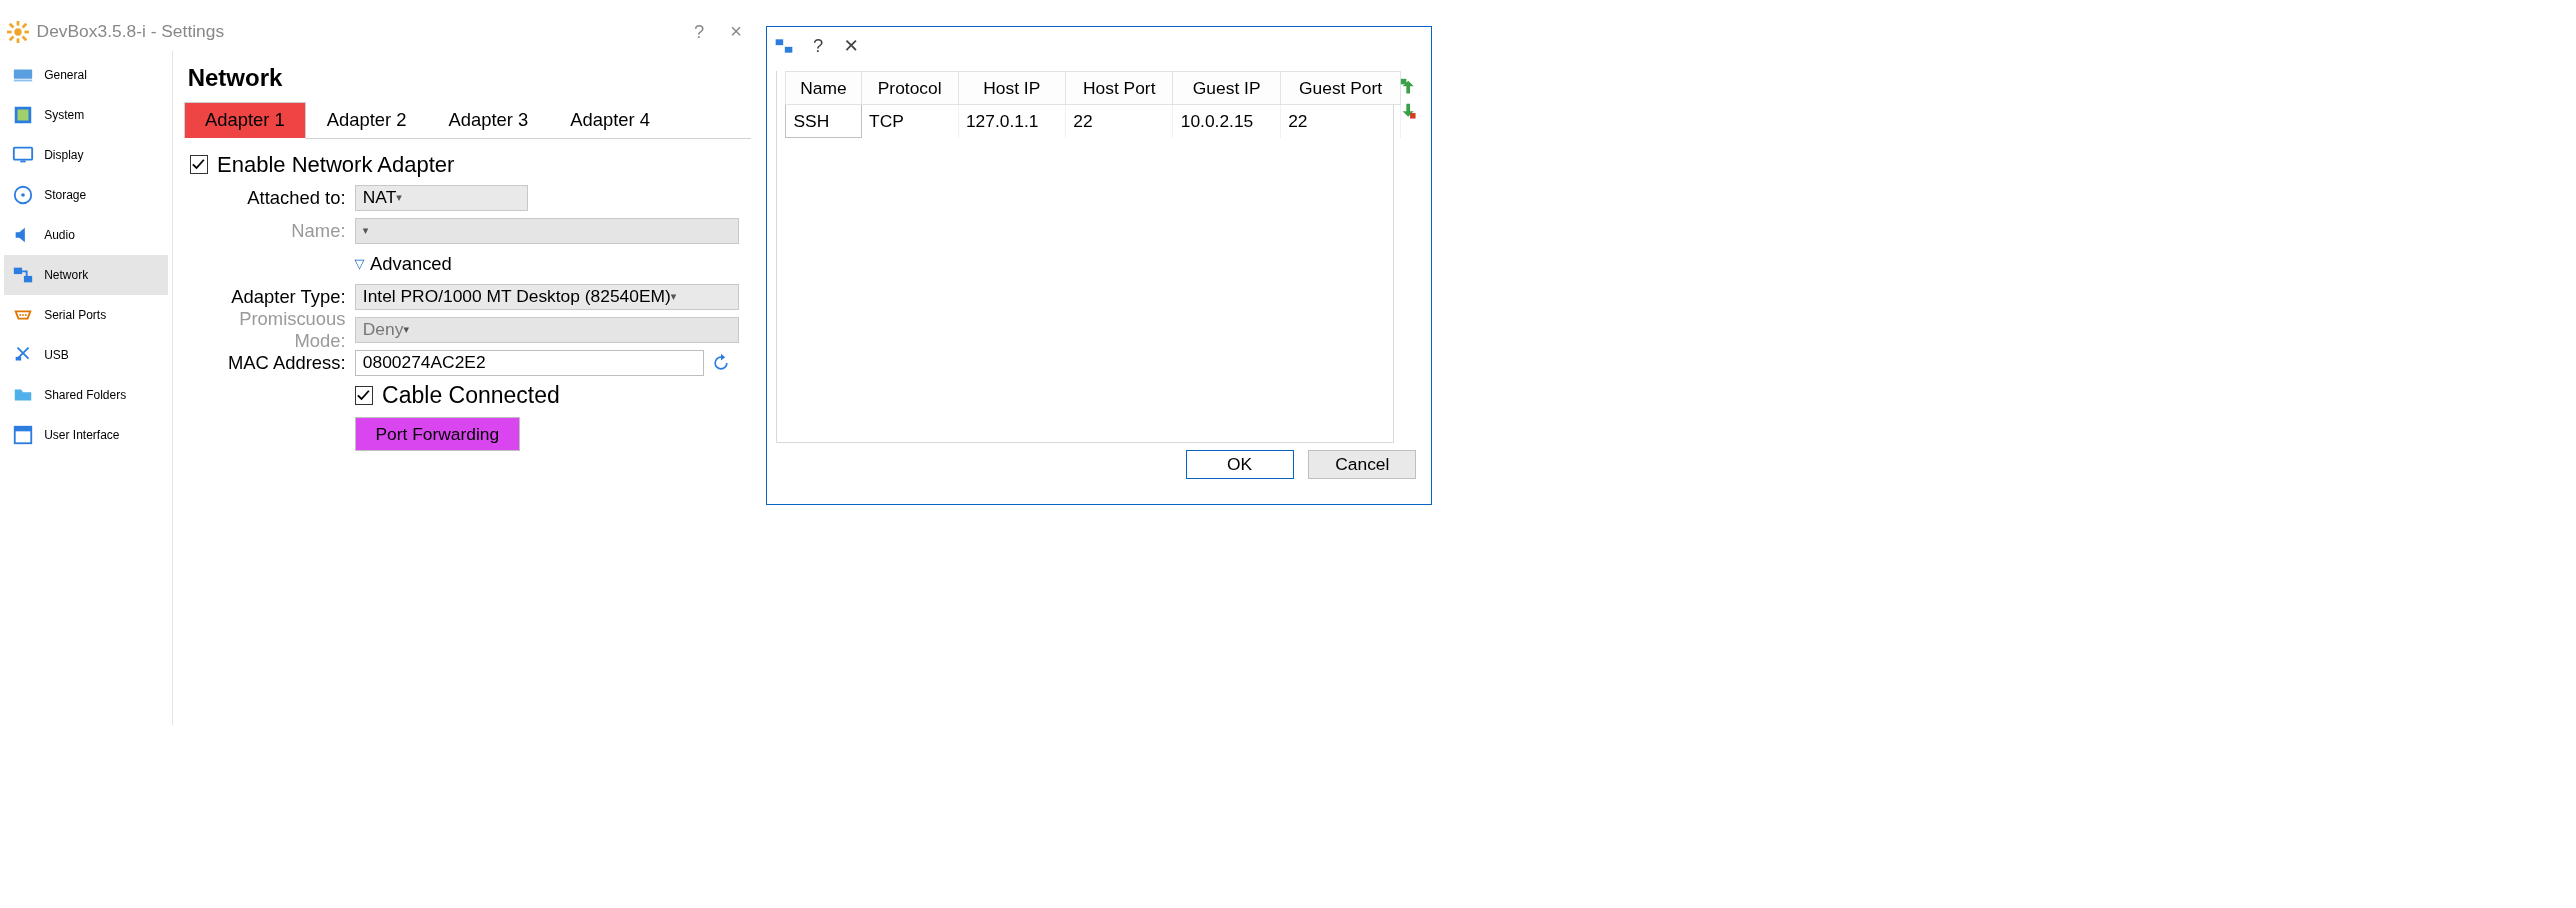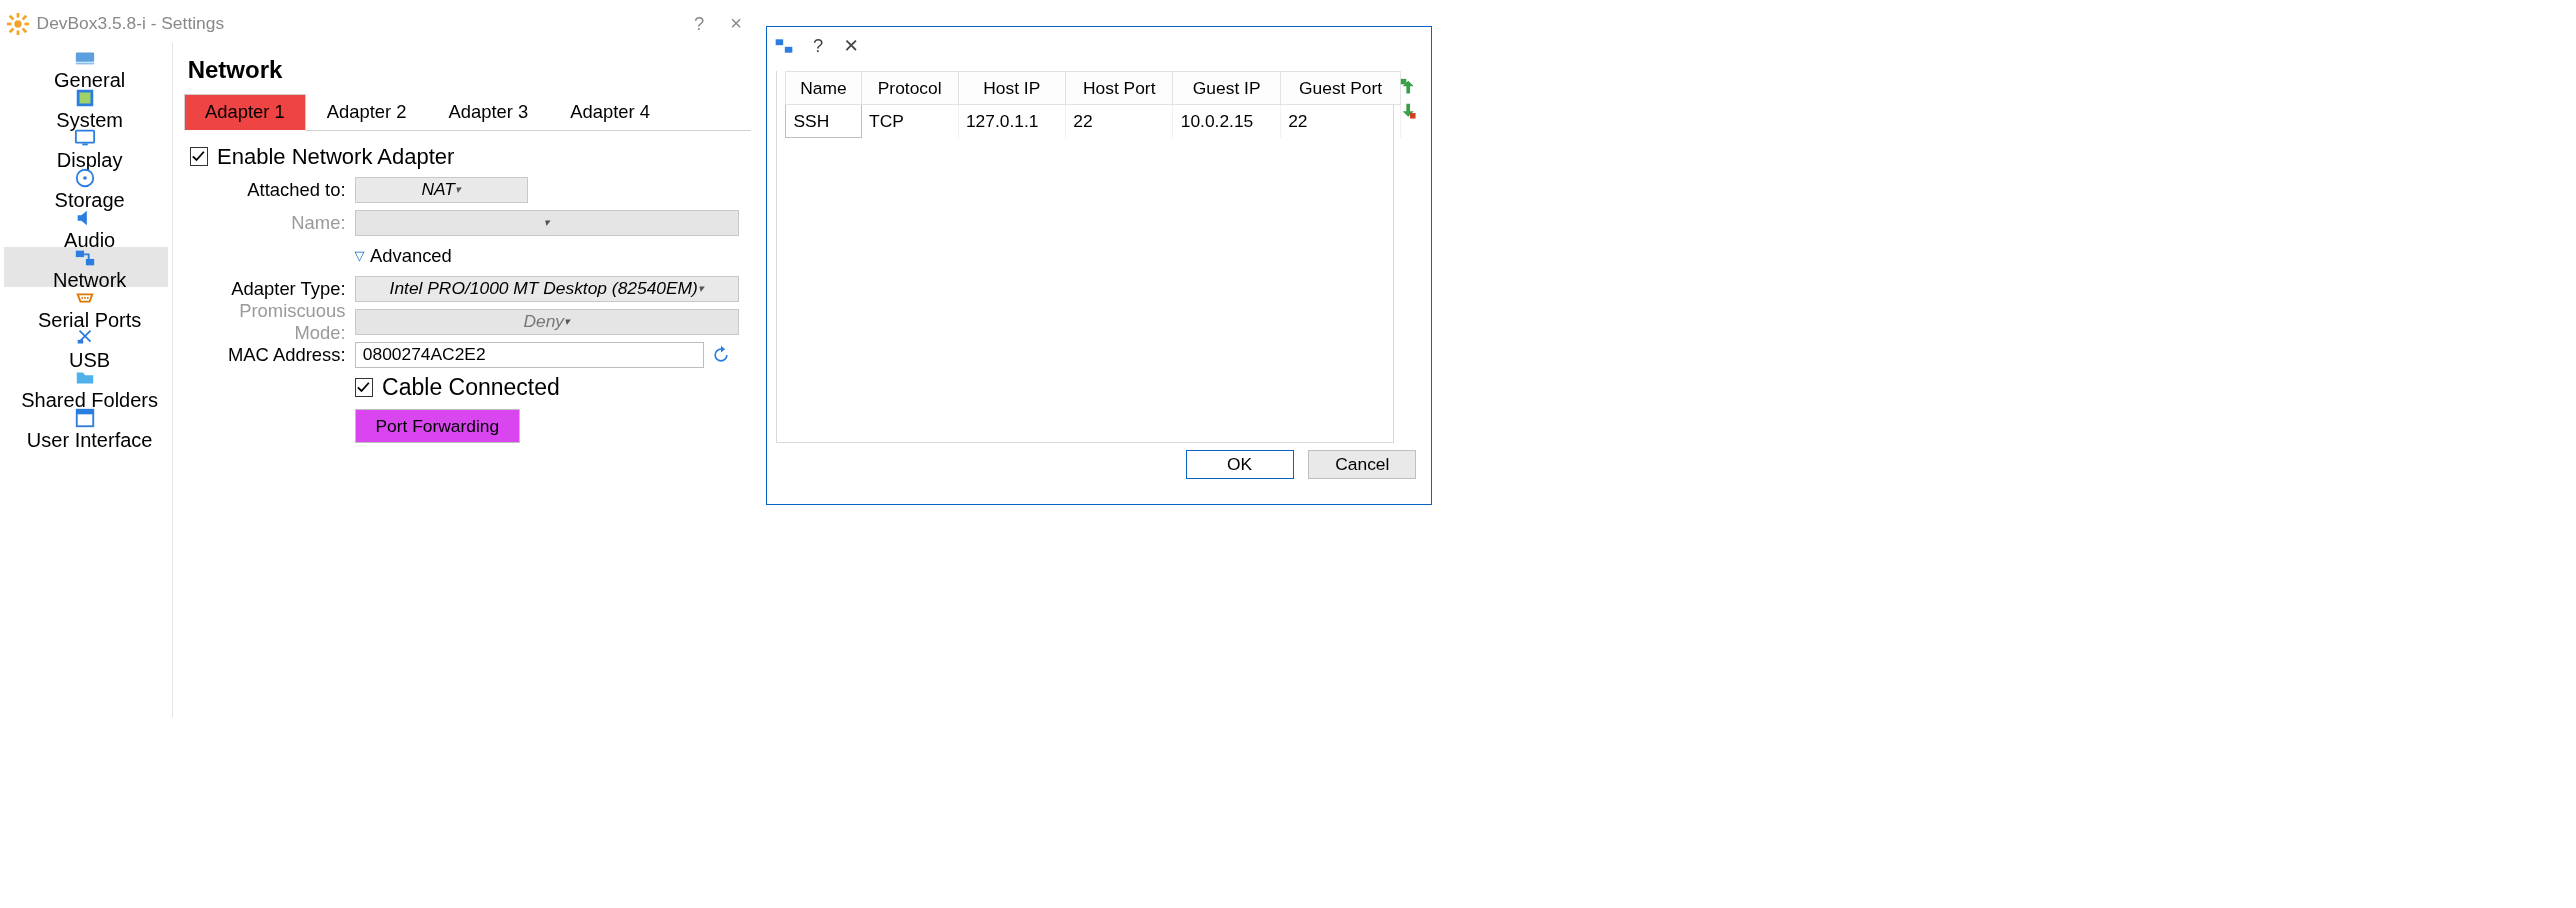--- a/index.html
+++ b/index.html
@@ -1,48 +1,48 @@
 <!DOCTYPE html>
 <html style="font-size:14.7px"><head>
 <meta charset="utf-8">
 <style>
   * { box-sizing: border-box; font-family: "Segoe UI", Tahoma, sans-serif; }
   body { margin: 0; background: #fff; font-size: 16.5px; color: #000; position: relative; width: 2576px; height: 909px; }
 
   
-  .settings-window { position: absolute; left: 0; top: 4px; width: 762px; height: 713px; background: #fff; }
+  .settings-window { position: absolute; left: 0; top: 12px; width: 762px; height: 713px; background: #fff; }
   .settings-titlebar { height: 39px; display: flex; align-items: center; padding: 0 7.3px; color: #888; font-size: 17.4px; }
   .settings-titlebar .gear { width: 22px; height: 22px; margin-right: 7.3px; }
   .settings-titlebar .title { flex: 1; }
   .settings-titlebar .help { width: 37px; text-align: center; color: #888; font-size: 18.4px; cursor: pointer; }
   .settings-titlebar .close { width: 37px; text-align: center; color: #888; font-size: 20px; cursor: pointer; }
 
   .settings-body { display: flex; height: calc(100% - 39px); }
   .sidebar { width: 173px; padding: 3.7px; border-right: 0.9px solid #e3e3e3; }
-  .sidebar-item { display: flex; align-items: center; height: 40px; padding-left: 7.3px; font-size: 20px; cursor: pointer; flex-direction: column; }
+  .sidebar-item { display: flex; align-items: center; height: 40px; padding-left: 7.3px; font-size: 12px; cursor: pointer; }
   .sidebar-item.selected { background: #e5e5e5; }
   .sidebar-item .ico { width: 24px; height: 24px; margin-right: 9.2px; display: inline-flex; align-items: center; justify-content: center; }
 
   .main { flex: 1; padding: 0 11px 11px 11px; position: relative; }
   .page-title { font-size: 24px; font-weight: 700; padding: 13px 0 9.2px 3.7px; }
 
   .tabs { display: flex; border-bottom: 0.9px solid #d0d0d0; }
   .tab { padding: 5.5px 20px 7.3px 20px; font-size: 18.4px; cursor: pointer; border: 0.9px solid transparent; border-bottom: none; position: relative; top: 0.9px; }
   .tab.active { background: #ef4444; border-color: #d0d0d0; border-bottom: 0.9px solid #fff; }
 
   .form { padding: 9.2px 5.5px; }
   .form-row { display: flex; align-items: center; height: 33px; }
   .form-row .lbl { width: 165px; text-align: right; padding-right: 9px; font-size: 18.4px; }
   .form-row .lbl.disabled { color: #9a9a9a; }
   .form-row .ctl { flex: 1; display: flex; align-items: center; }
 
   .chk { width: 18.4px; height: 18.4px; border: 1.8px solid #333; margin-right: 9.2px; display: inline-flex; align-items: center; justify-content: center; }
   .chk svg { width: 14.7px; height: 14.7px; }
 
-  .select { background: #e9e9e9; border: 0.9px solid #c8c8c8; height: 26px; display: flex; align-items: center; justify-content: center; padding: 0 7.3px; font-size: 17.4px; width: 173px; font-style: italic; }
+  .select { background: #e9e9e9; border: 0.9px solid #c8c8c8; height: 26px; display: flex; align-items: center; justify-content: flex-start; padding: 0 7.3px; font-size: 17.4px; width: 173px; }
   .select.wide { width: 384px; }
   .select.full { width: 384px; background: #e5e5e5; }
   .select .caret { font-size: 11px; color: #555; }
 
   .textfield { border: 0.9px solid #bdbdbd; height: 26px; padding: 0 7.3px; font-size: 17.4px; width: 349px; }
   .refresh-btn { width: 20px; height: 20px; margin-left: 7.3px; display: inline-flex; align-items: center; justify-content: center; cursor: pointer; }
 
   .adv-toggle { display: inline-flex; align-items: center; cursor: pointer; font-size: 18.4px; }
   .adv-toggle .tri { color: #0a62c2; font-size: 13px; margin-right: 5.5px; }
 

